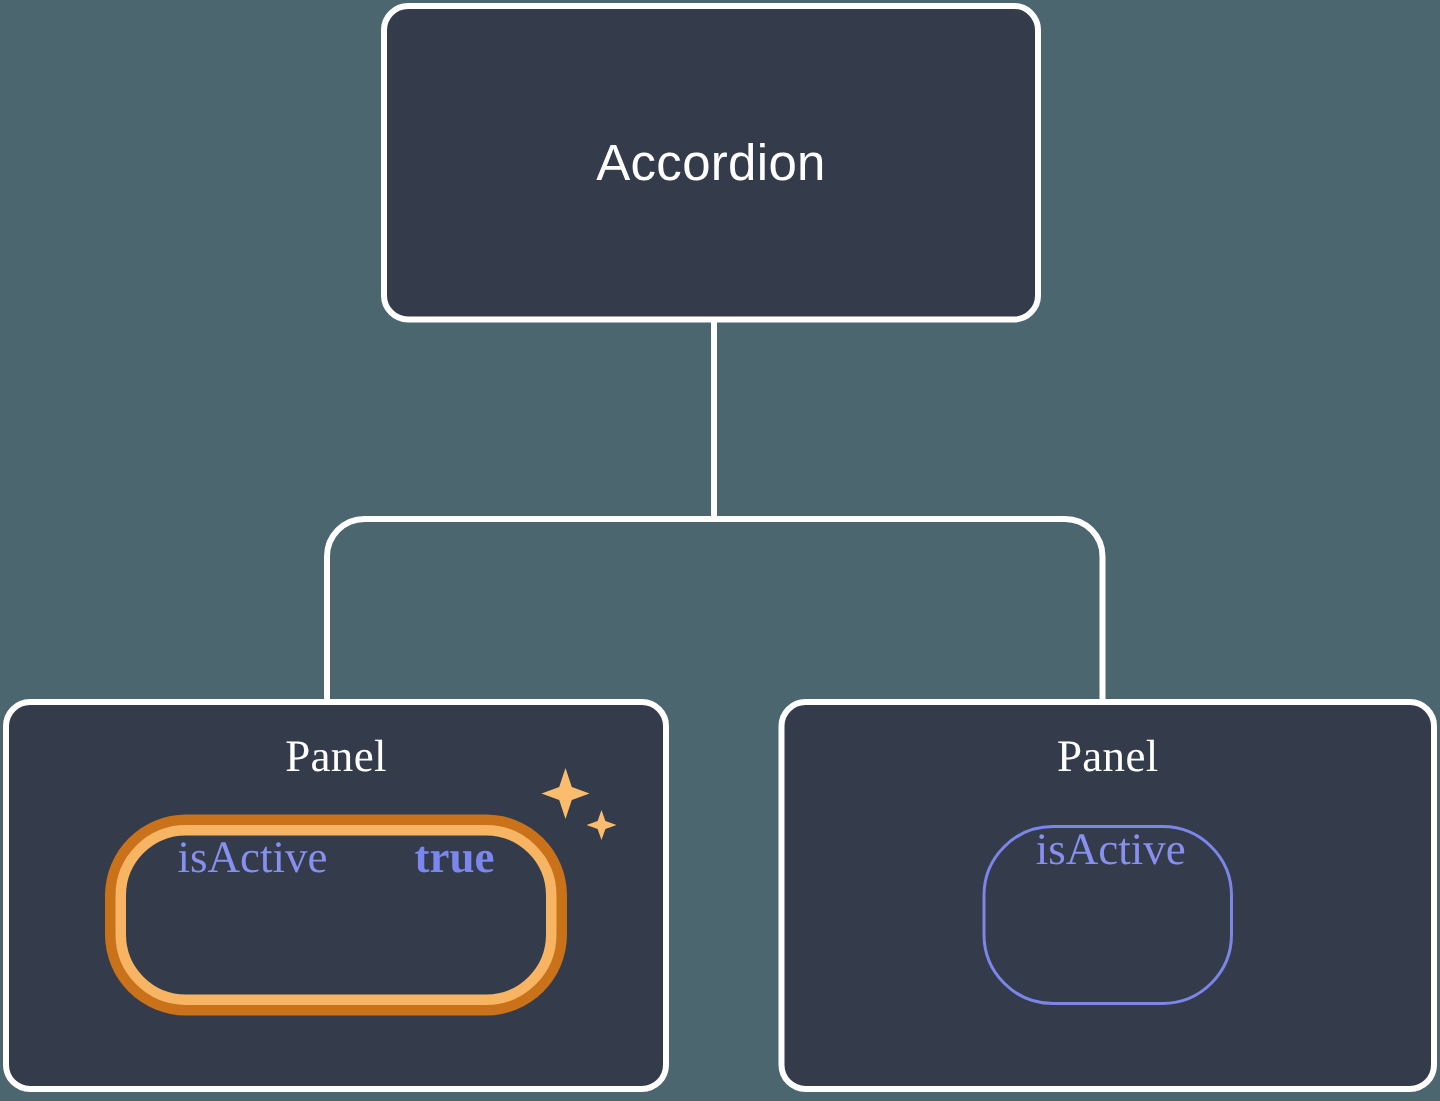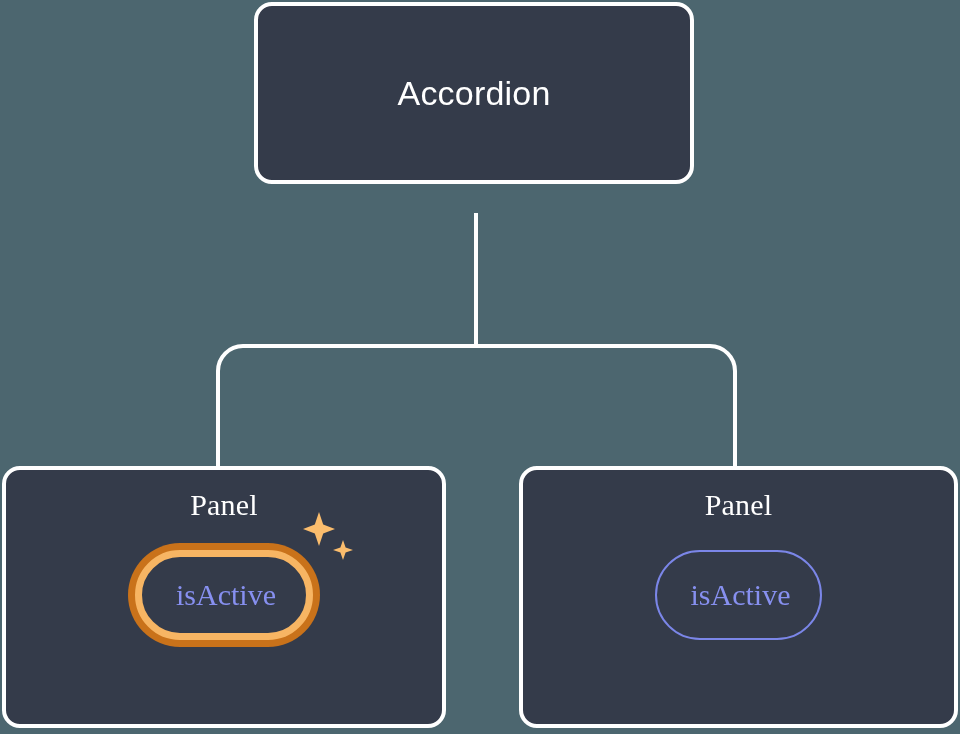--- a/index.html
+++ b/index.html
@@ -42,21 +42,21 @@
     border-radius: 18px;
     display: flex;
     flex-direction: column;
     align-items: center;
   }
 
   .node-root {
     left: 254px;
     top: 2px;
     width: 440px;
-    height: 182px;
+    height: 213px;
     justify-content: center;
   }
 
   .node-child {
     top: 466px;
     height: 262px;
     padding-top: 20px;
     font-family: Liberation Serif, serif;
   }
 
@@ -78,22 +78,22 @@
   
   .pill-wrap {
     position: relative;
     margin-top: 30px;
   }
 
   .pill {
     position: relative;
     box-sizing: border-box;
     display: flex;
-    align-items: center;
-    height: 90px;
+    align-items: flex-start;
+    height: 120px;
     border-radius: 47px;
     background: #343b4a;
   }
 
   .pill-cell {
     display: flex;
     align-items: center;
     justify-content: center;
     box-sizing: border-box;
     font-size: 30px;
@@ -155,20 +155,21 @@
     <div class="node-title">Accordion</div>
   </div>
 
   <div class="node node-child node-child-left">
     <div class="node-title">Panel</div>
 
     <div class="pill-wrap">
       <div class="pill pill-hl">
         <div class="pill-cell pill-key">isActive</div>
         <div class="pill-divider"></div>
+        <div class="pill-cell pill-value">true</div>
       </div>
 
       <svg class="sparkles" viewBox="0 0 62 62" fill="none">
         <path d="M22 4 L26.2 16.6 L38 21 L26.2 25.4 L22 38 L17.8 25.4 L6 21 L17.8 16.6 Z" fill="#fbbd6d"></path>
         <path d="M46 32 L48.6 39.4 L56 42 L48.6 44.6 L46 52 L43.4 44.6 L36 42 L43.4 39.4 Z" fill="#fbbd6d"></path>
       </svg>
     </div>
   </div>
 
   <div class="node node-child node-child-right">

